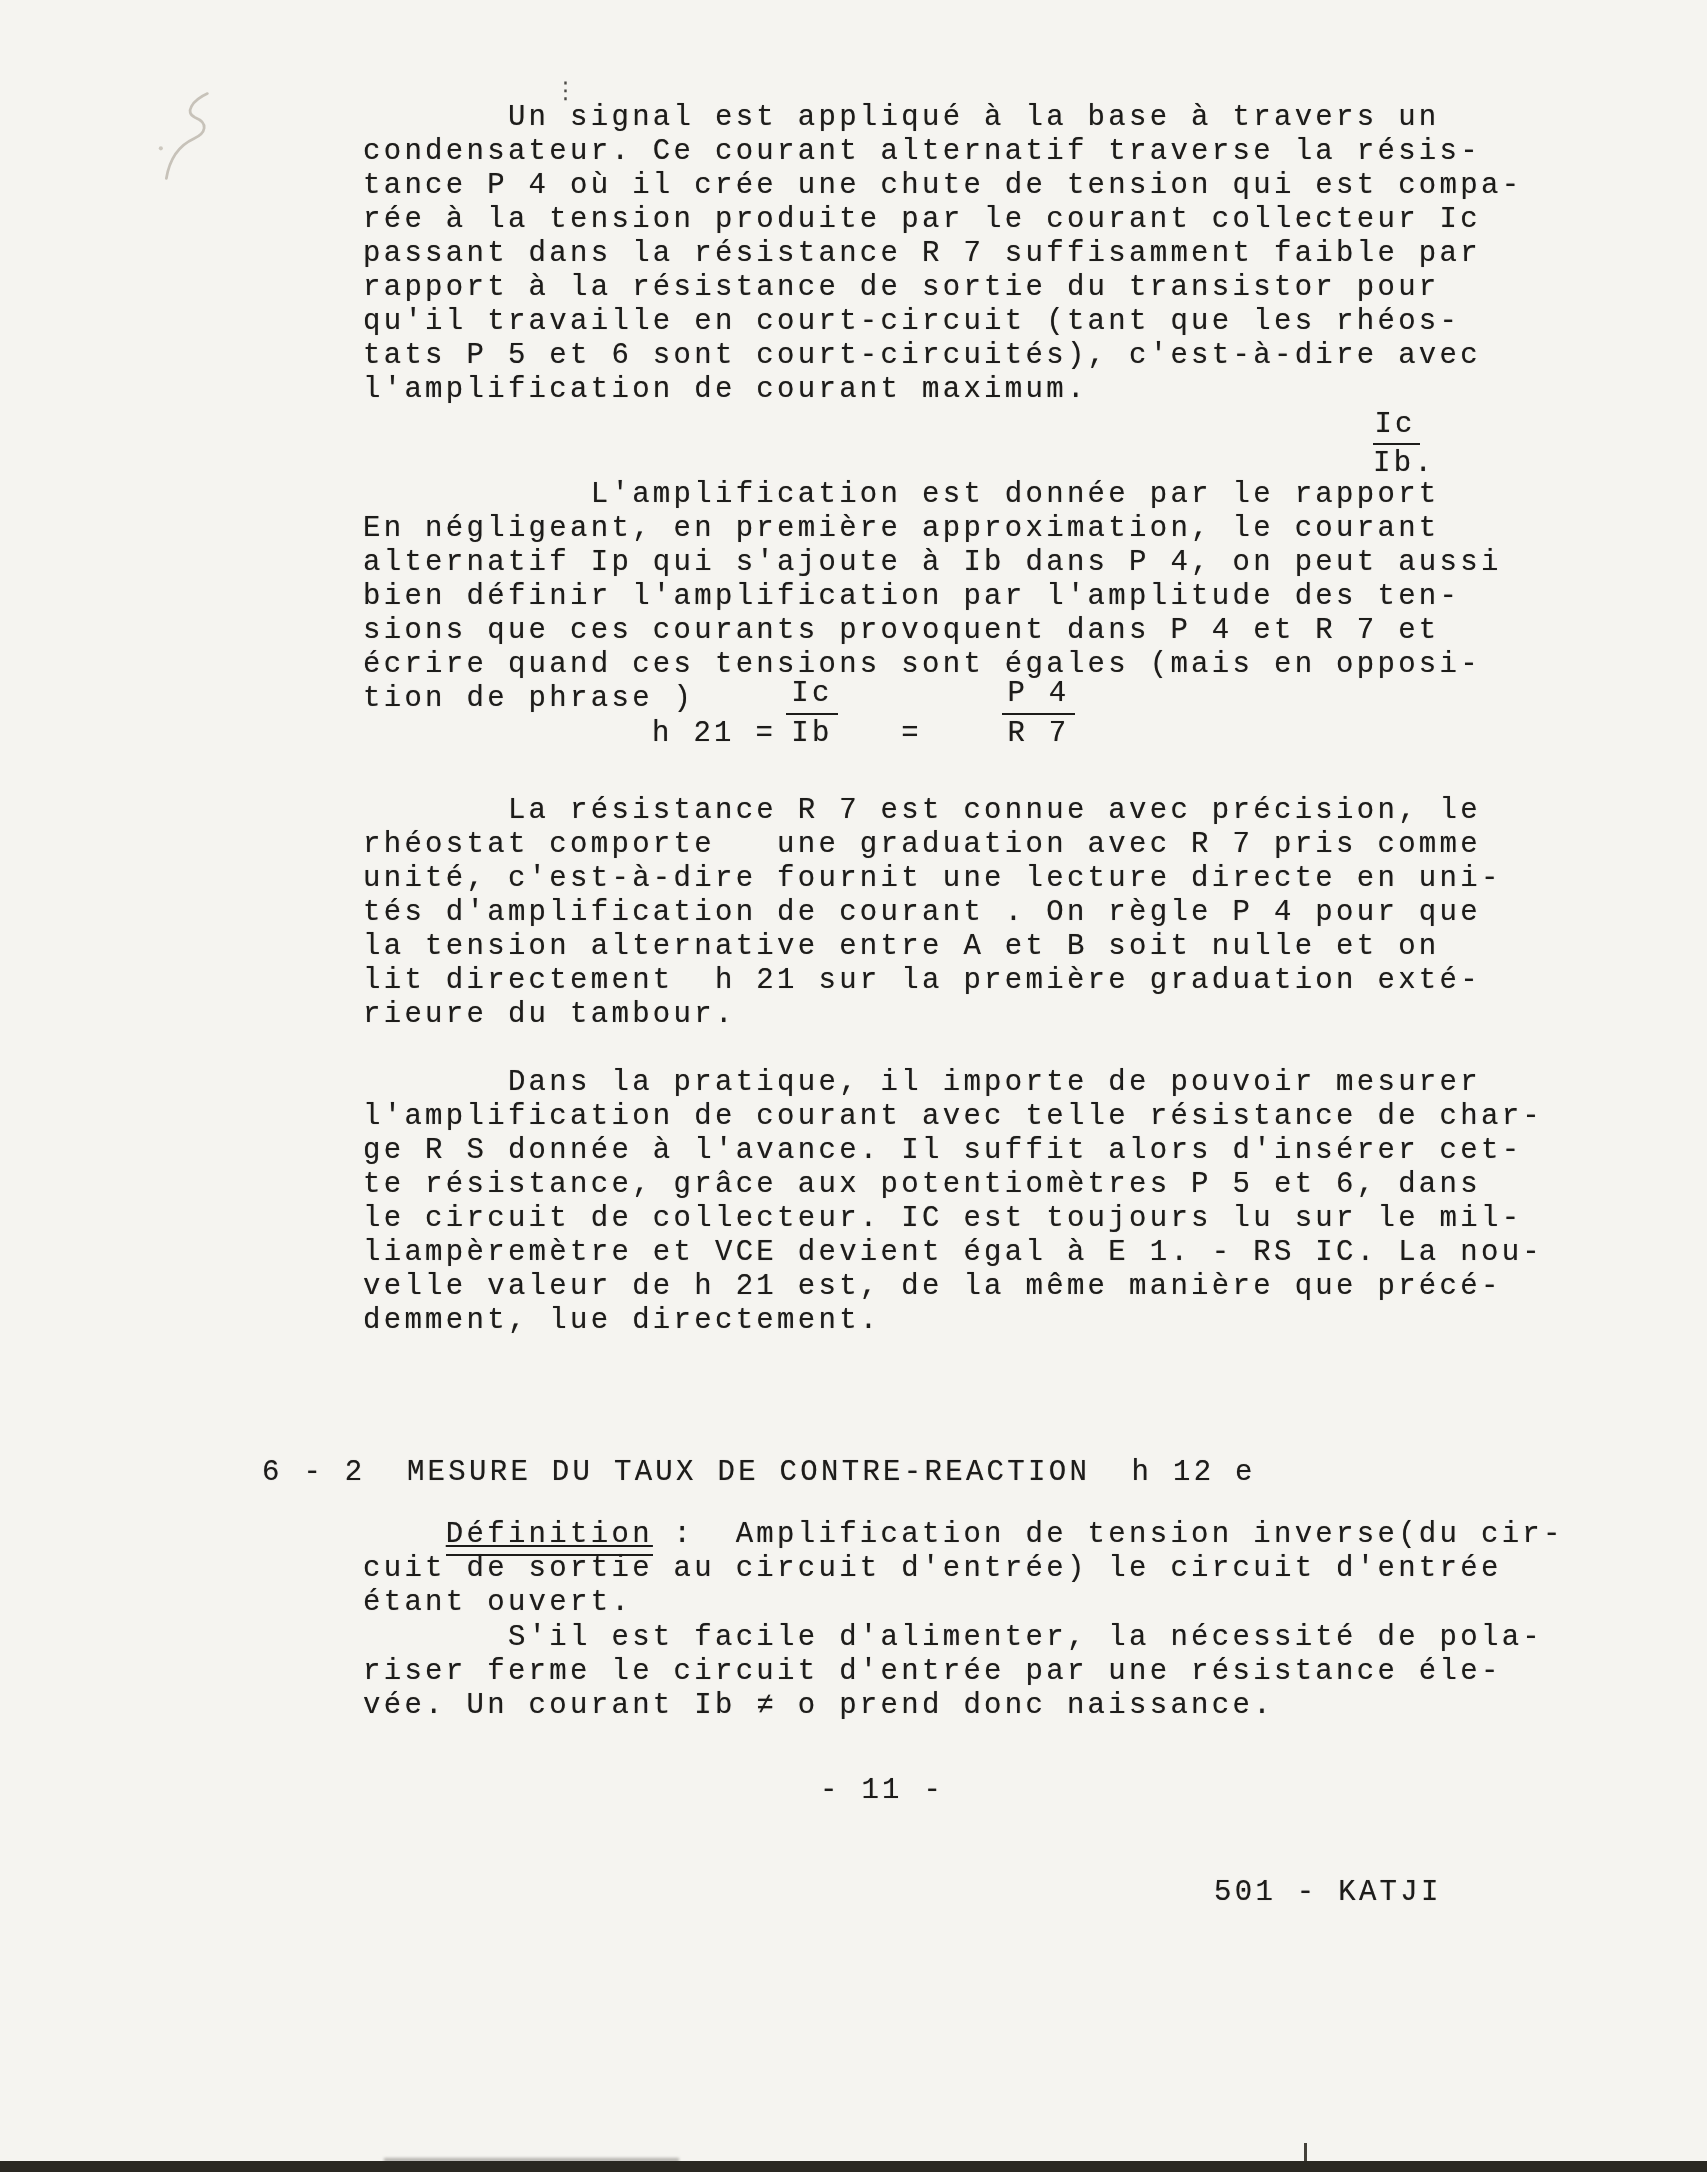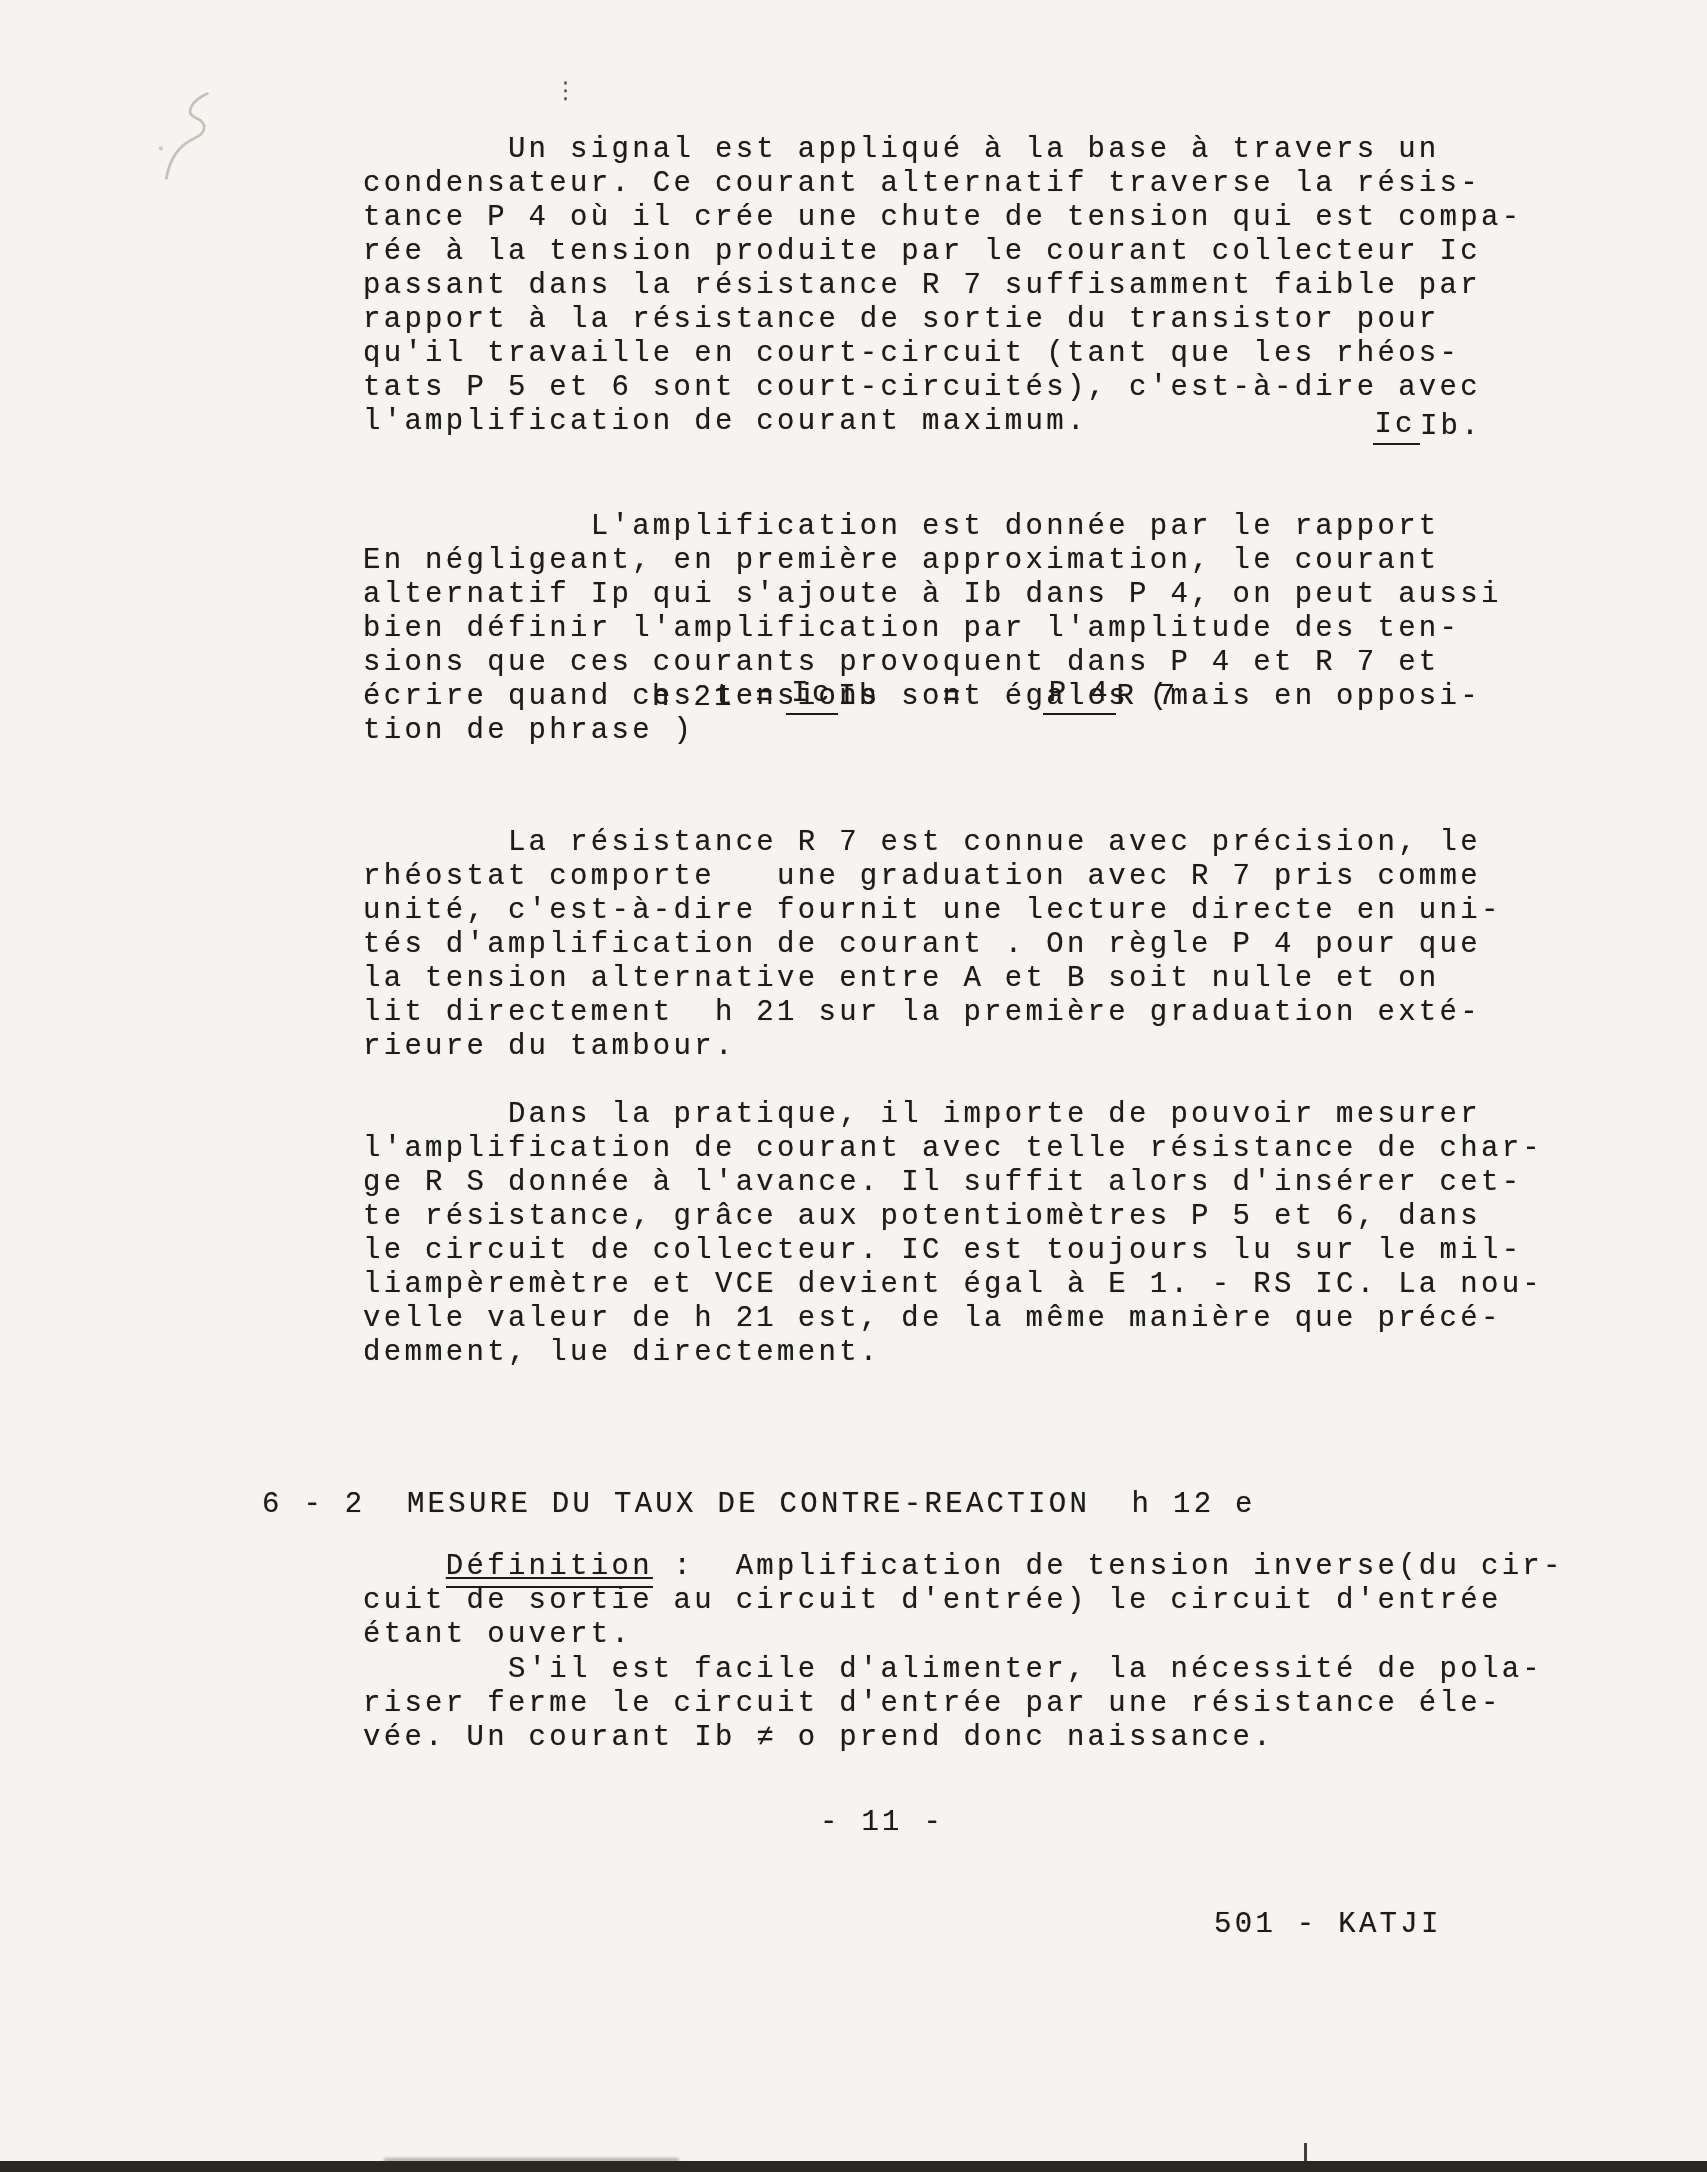--- a/index.html
+++ b/index.html
@@ -12,32 +12,31 @@
     font-family: "Liberation Mono", "DejaVu Sans Mono", monospace;
     font-size: 29px;
     line-height: 34px;
     letter-spacing: 3.3px;
     color: #1d1c1a;
     text-shadow: 0 0 0.7px rgba(29,28,26,0.55);
   }
   .t {
     position: absolute;
     white-space: pre-wrap;
-    margin-top: 32px;
   }
   .def-term {
     text-decoration: underline;
     text-underline-offset: 3.4px;
     text-decoration-thickness: 2.1px;
     border-bottom: 2.1px solid #1d1c1a;
     padding-bottom: 3.4px;
   }
   .frac {
     display: inline-flex;
-    flex-direction: row;
+    flex-direction: column;
     align-items: center;
     text-align: right;
   }
   .frac .num {
     border-bottom: 2.1px solid #1d1c1a;
     padding: 0 5.5px 2.1px 5.5px;
   }
   .frac .den { padding-top: 2px; }
   .inline-frac {
     position: absolute;

